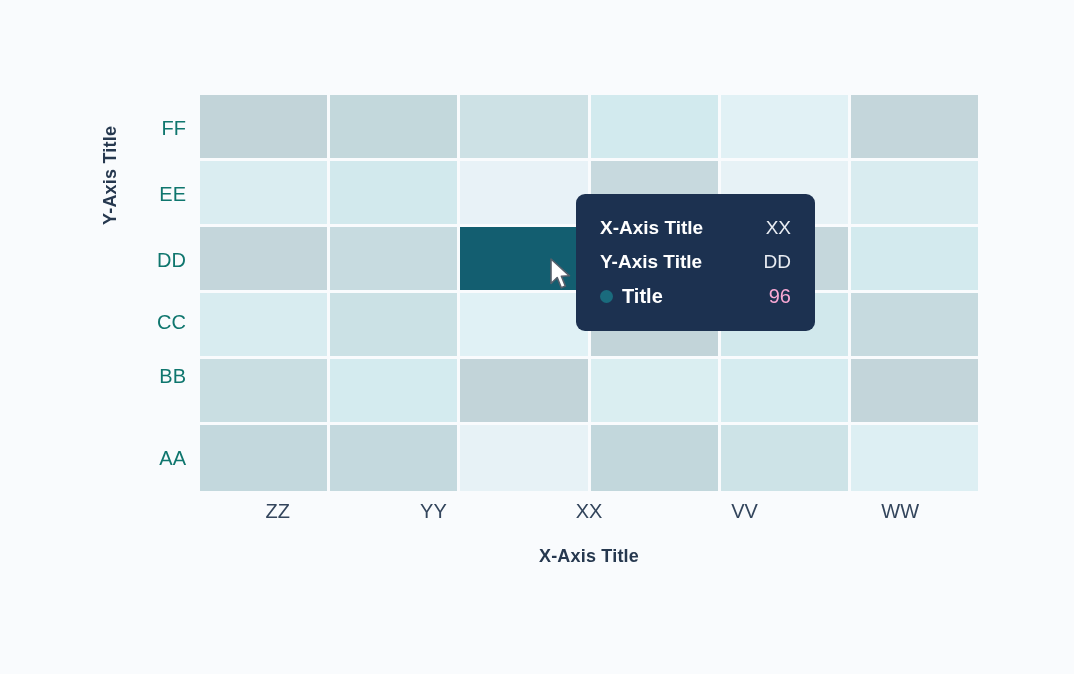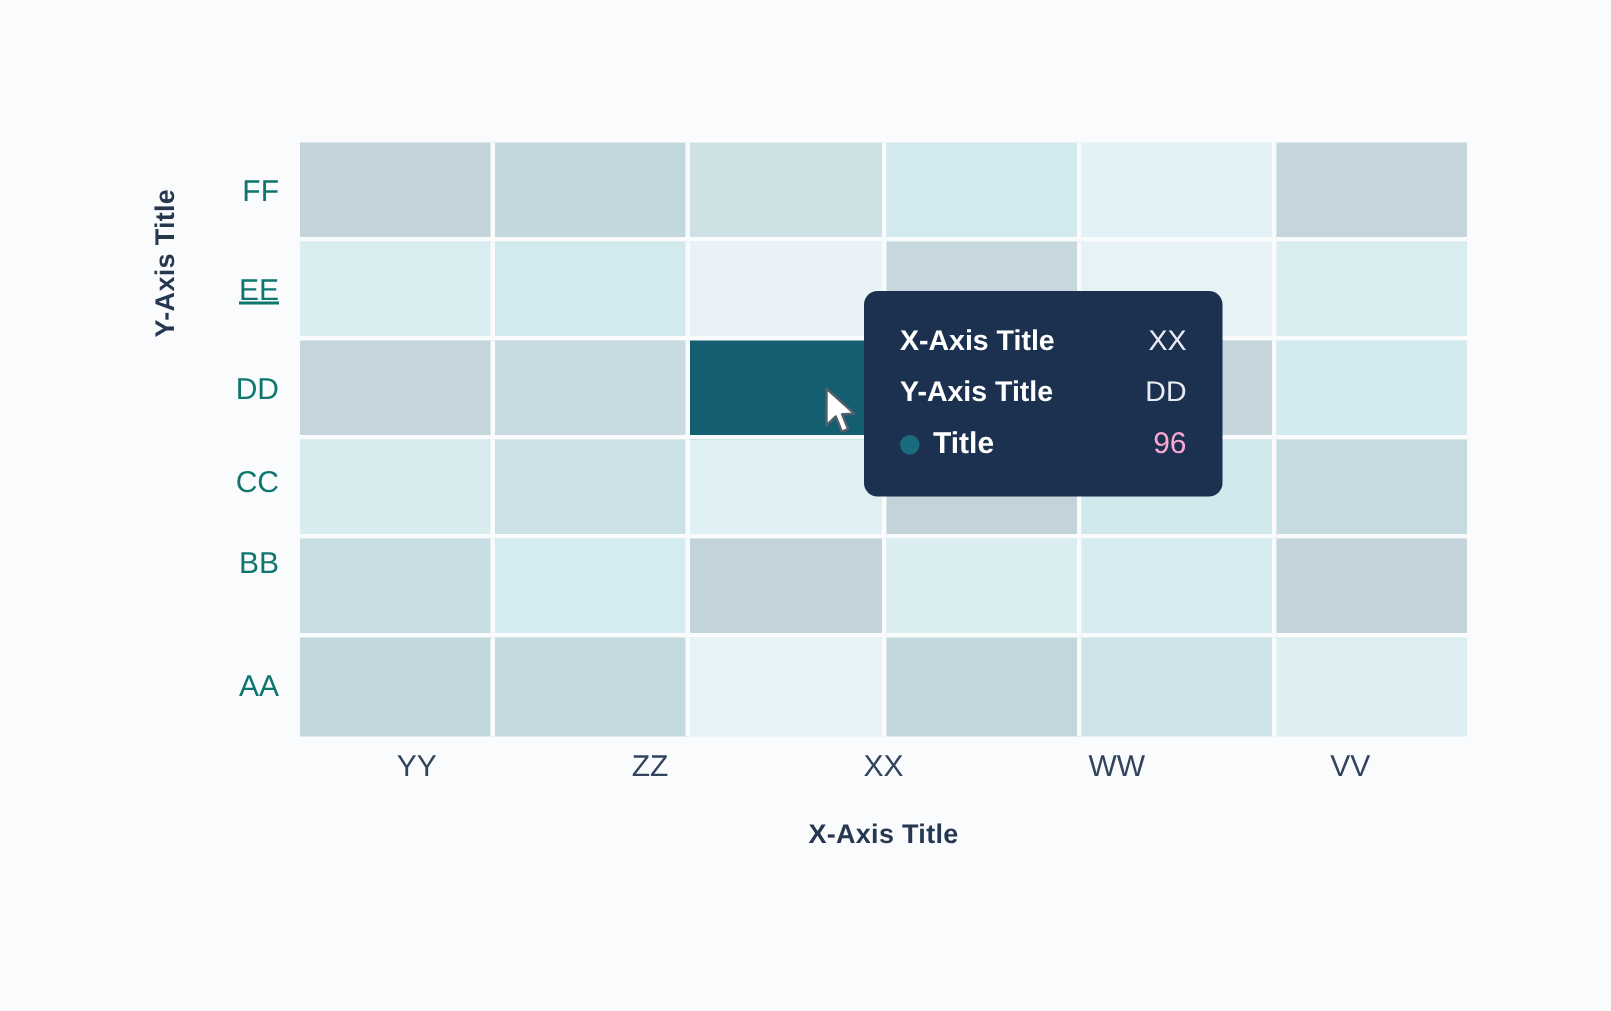--- a/index.html
+++ b/index.html
@@ -167,21 +167,21 @@
 </style>
 </head>
 <body style="background: rgb(249, 251, 253);">
 
 <div id="chart-root">
 
   <div class="y-title-text">Y-Axis Title</div>
 
   <div id="y-ticks">
       <div class="y-tick" style="top: 22px;">FF</div>
-      <div class="y-tick" style="top: 88px; text-decoration: underline;">EE</div>
+      <div class="y-tick" style="top: 88px;">EE</div>
       <div class="y-tick" style="top: 154px;">DD</div>
       <div class="y-tick" style="top: 216px;">CC</div>
       <div class="y-tick" style="top: 270px;">BB</div>
       <div class="y-tick" style="top: 352px;">AA</div>
     </div>
 
   <div id="plot-area">
       <div class="heat-row" style="height: 66px;">
         <div class="heat-cell" title="" style="background: rgb(194, 212, 217);"></div>
         <div class="heat-cell" title="" style="background: rgb(195, 216, 220);"></div>
@@ -226,25 +226,25 @@
         <div class="heat-cell" title="" style="background: rgb(195, 216, 221);"></div>
         <div class="heat-cell" title="" style="background: rgb(196, 217, 222);"></div>
         <div class="heat-cell" title="" style="background: rgb(231, 242, 246);"></div>
         <div class="heat-cell" title="" style="background: rgb(194, 215, 220);"></div>
         <div class="heat-cell" title="" style="background: rgb(205, 227, 231);"></div>
         <div class="heat-cell" title="" style="background: rgb(221, 239, 243);"></div>
       </div>
     </div>
 
   <div id="x-ticks">
+      <div class="x-tick">ZZ</div>
       <div class="x-tick">YY</div>
-      <div class="x-tick">ZZ</div>
       <div class="x-tick">XX</div>
+      <div class="x-tick">VV</div>
       <div class="x-tick">WW</div>
-      <div class="x-tick">VV</div>
     </div>
 
   <div id="x-axis-title">X-Axis Title</div>
 
   <div id="tooltip" style="background: rgb(28, 49, 80);">
     <div class="tip-row">
       <span class="tip-label">X-Axis Title</span>
       <span class="tip-value">XX</span>
     </div>
     <div class="tip-row">

